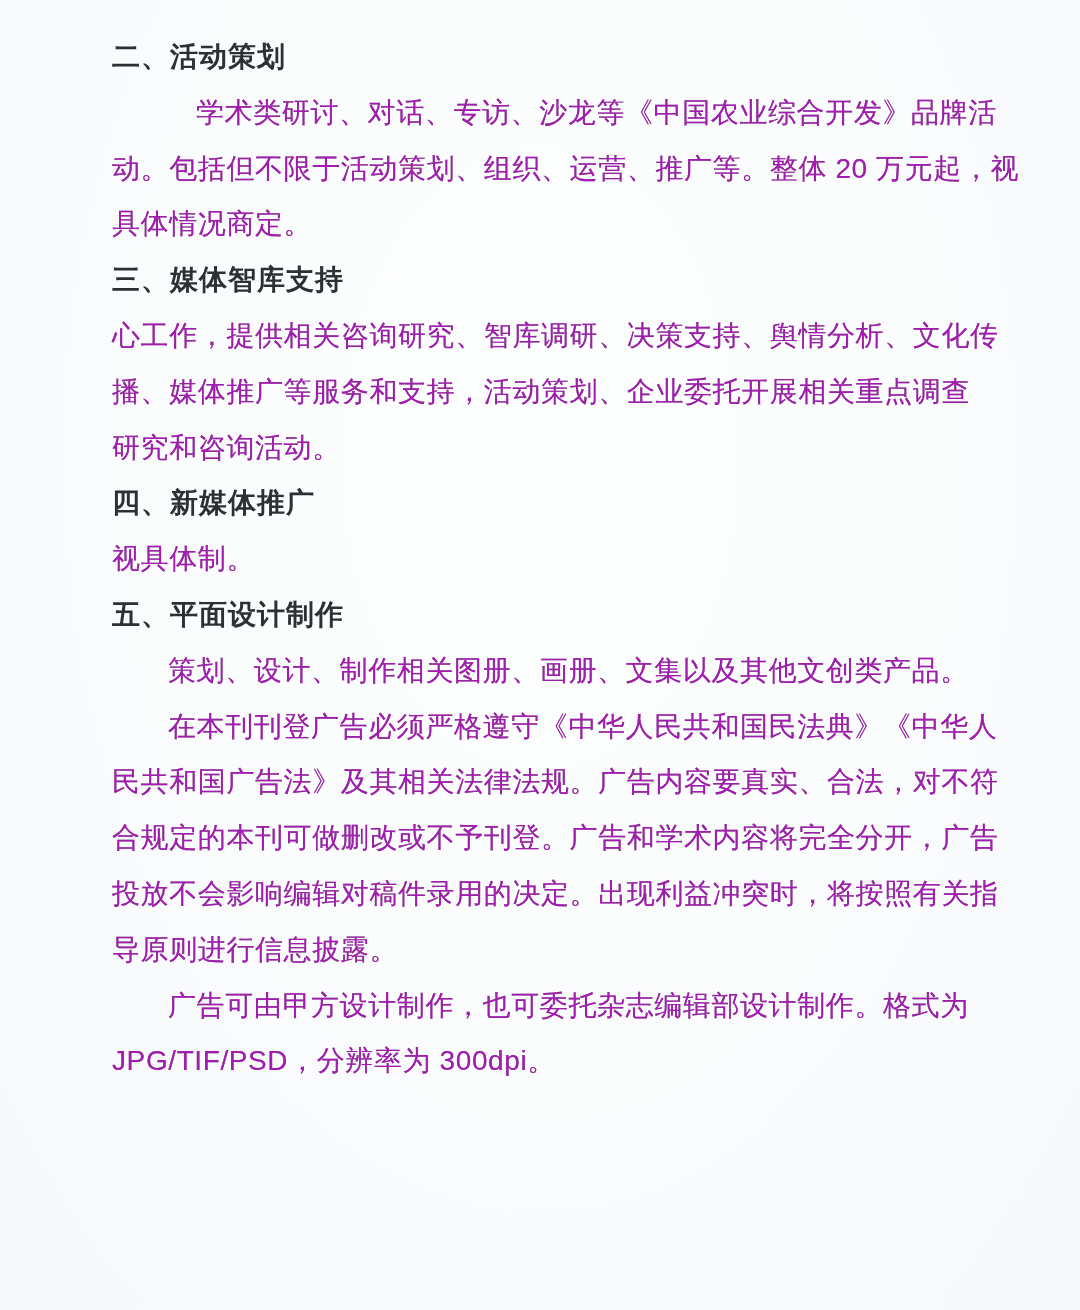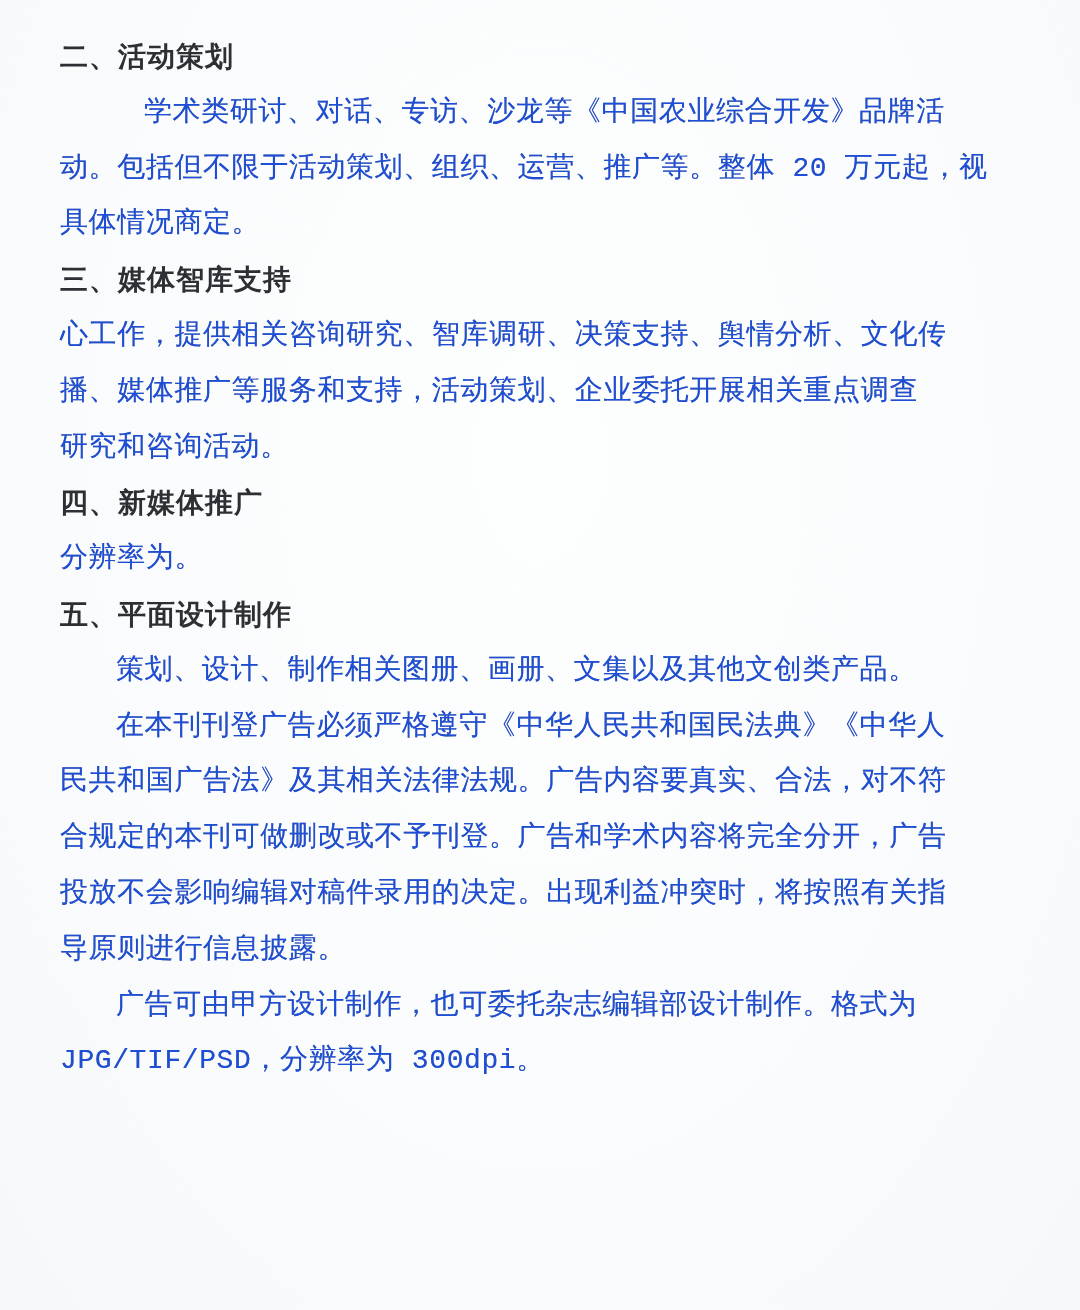--- a/index.html
+++ b/index.html
@@ -10,30 +10,30 @@
     width: 1080px;
     height: 1310px;
     overflow: hidden;
     background: radial-gradient(ellipse at 50% 35%, #fdfefe 0%, #fafbfc 60%, #f6f8f9 100%);
     font-family: "Liberation Serif", serif;
   }
   .page {
     box-sizing: border-box;
     width: 1080px;
     height: 1310px;
-    padding: 29px 105px 0 60px;
+    padding: 29px 105px 0 112px;
   }
   .line {
     height: 55.8px;
     line-height: 55.8px;
     font-size: 28px;
     letter-spacing: 0.6px;
-    color: #1d4ed8;
+    color: #a21caf;
     white-space: nowrap;
-    font-family: Liberation Mono, monospace;
+    font-family: Liberation Sans, sans-serif;
     text-shadow: 0 0 0.6px rgba(52,55,60,0.55);
   }
   .heading {
     font-family: "Liberation Sans", sans-serif;
     font-weight: bold;
     color: #2c2f33;
     letter-spacing: 1px;
     text-shadow: none;
   }
   .indent2 { padding-left: 56px; }
@@ -45,21 +45,21 @@
 <div class="page">
   <div class="line heading">二、活动策划</div>
   <div class="line indent3">学术类研讨、对话、专访、沙龙等《中国农业综合开发》品牌活</div>
   <div class="line">动。包括但不限于活动策划、组织、运营、推广等。整体 20 万元起，视</div>
   <div class="line">具体情况商定。</div>
   <div class="line heading">三、媒体智库支持</div>
   <div class="line">心工作，提供相关咨询研究、智库调研、决策支持、舆情分析、文化传</div>
   <div class="line">播、媒体推广等服务和支持，活动策划、企业委托开展相关重点调查</div>
   <div class="line">研究和咨询活动。</div>
   <div class="line heading">四、新媒体推广</div>
-  <div class="line">分辨率为。</div>
+  <div class="line">视具体制。</div>
   <div class="line heading">五、平面设计制作</div>
   <div class="line indent2">策划、设计、制作相关图册、画册、文集以及其他文创类产品。</div>
   <div class="line indent2">在本刊刊登广告必须严格遵守《中华人民共和国民法典》《中华人</div>
   <div class="line">民共和国广告法》及其相关法律法规。广告内容要真实、合法，对不符</div>
   <div class="line">合规定的本刊可做删改或不予刊登。广告和学术内容将完全分开，广告</div>
   <div class="line">投放不会影响编辑对稿件录用的决定。出现利益冲突时，将按照有关指</div>
   <div class="line">导原则进行信息披露。</div>
   <div class="line indent2">广告可由甲方设计制作，也可委托杂志编辑部设计制作。格式为</div>
   <div class="line">JPG/TIF/PSD，分辨率为 300dpi。</div>
 </div>

